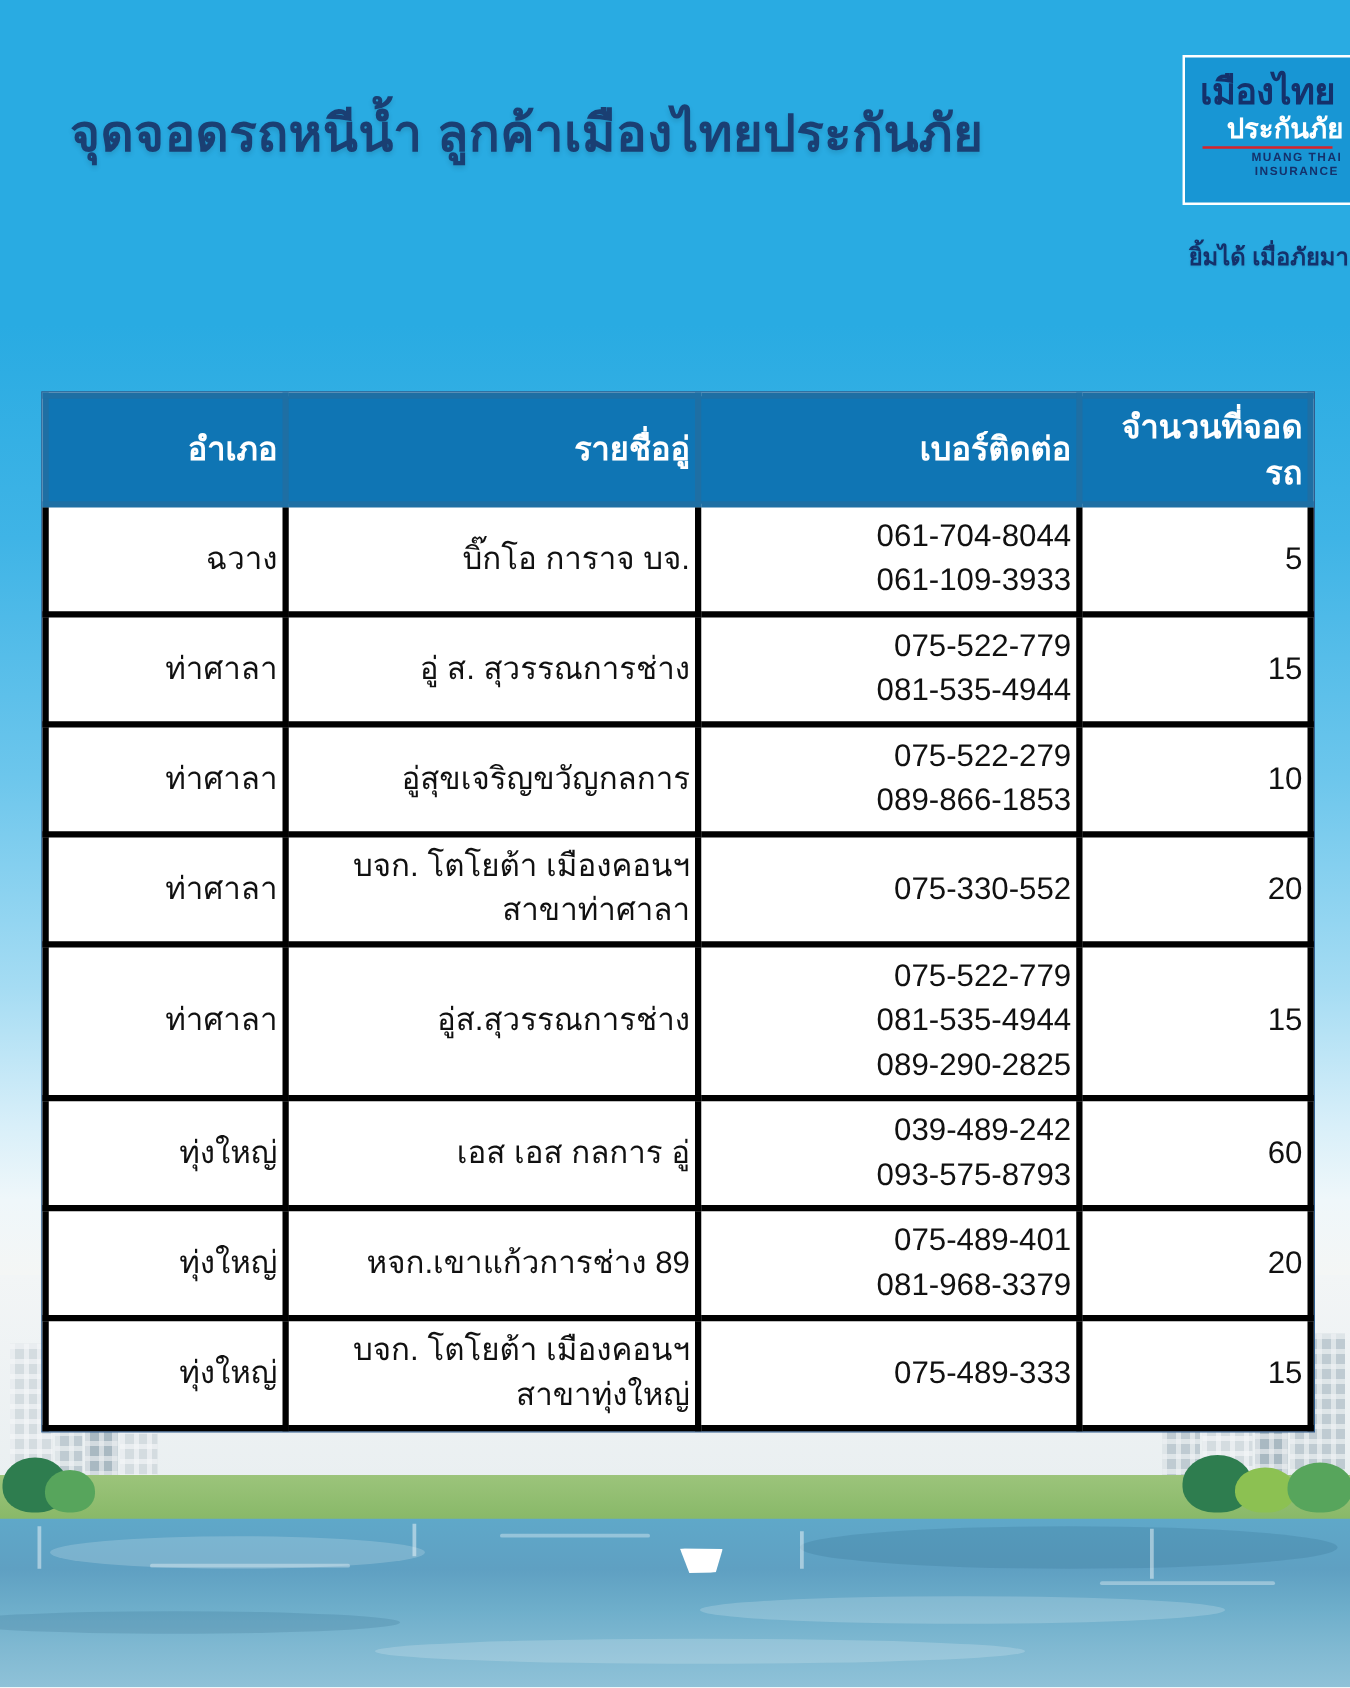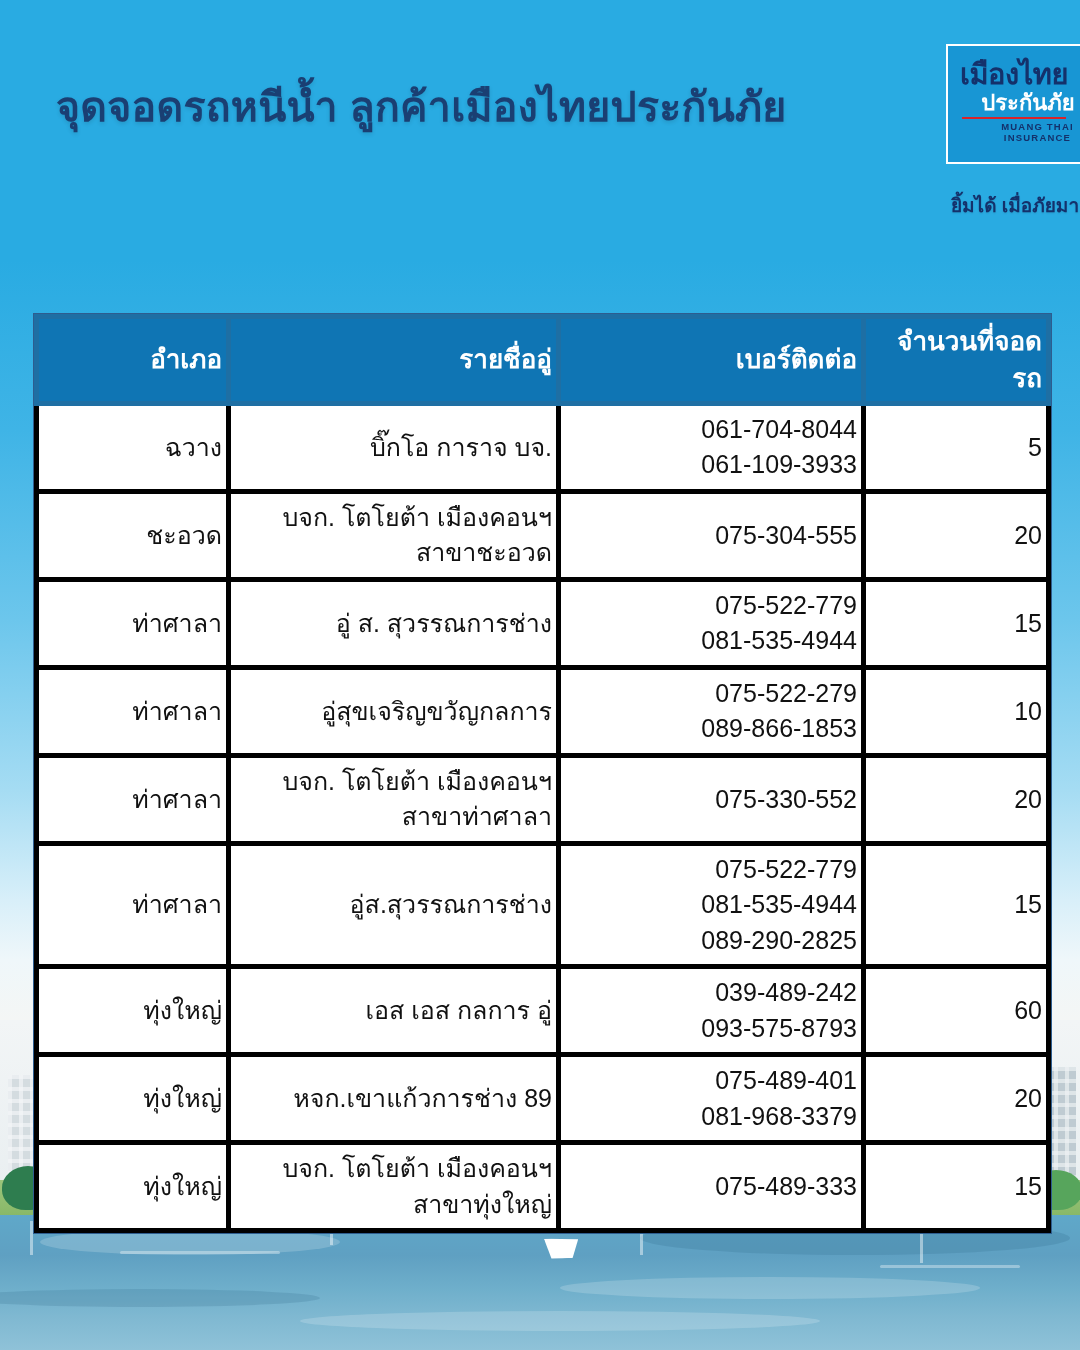--- a/index.html
+++ b/index.html
@@ -325,28 +325,20 @@
           <tr>
             <td>ฉวาง</td>
             <td>บิ๊กโอ การาจ บจ.</td>
             <td>
               <span class="phone-line">061-704-8044</span>
               <span class="phone-line">061-109-3933</span>
             </td>
             <td>5</td>
           </tr>
           <tr>
-            <td>ชะอวด</td>
-            <td>บจก. โตโยต้า เมืองคอนฯ สาขาชะอวด</td>
-            <td>
-              <span class="phone-line">075-304-555</span>
-            </td>
-            <td>20</td>
-          </tr>
-          <tr>
             <td>ท่าศาลา</td>
             <td>อู่ ส. สุวรรณการช่าง</td>
             <td>
               <span class="phone-line">075-522-779</span>
               <span class="phone-line">081-535-4944</span>
             </td>
             <td>15</td>
           </tr>
           <tr>
             <td>ท่าศาลา</td>

